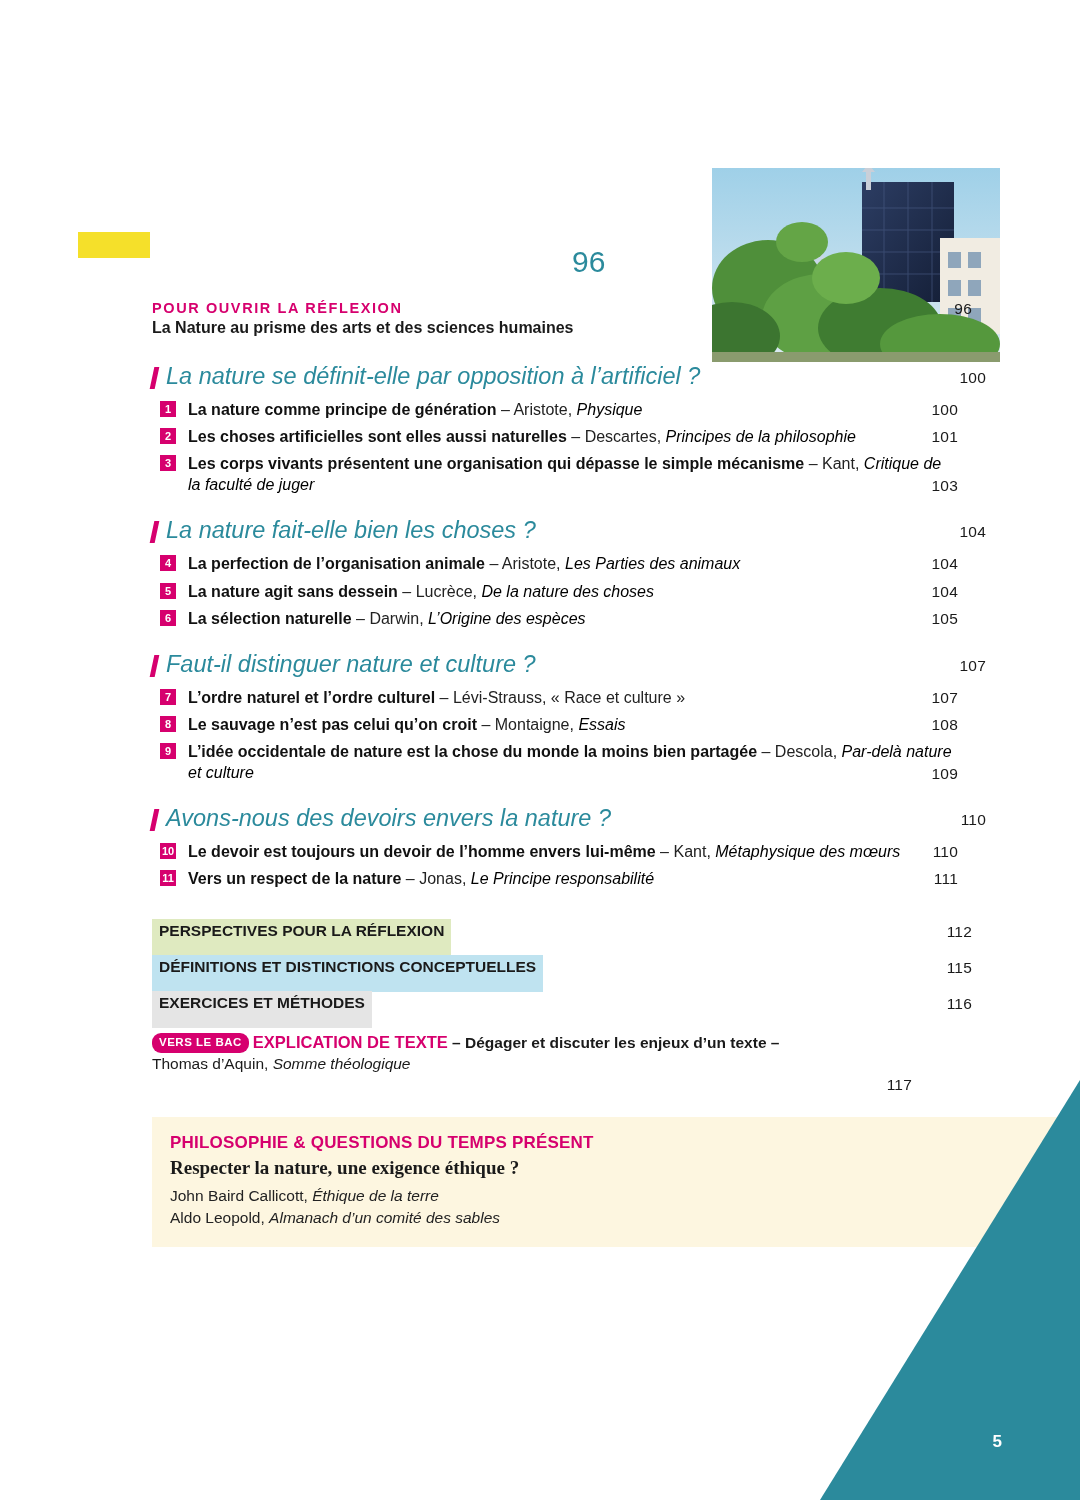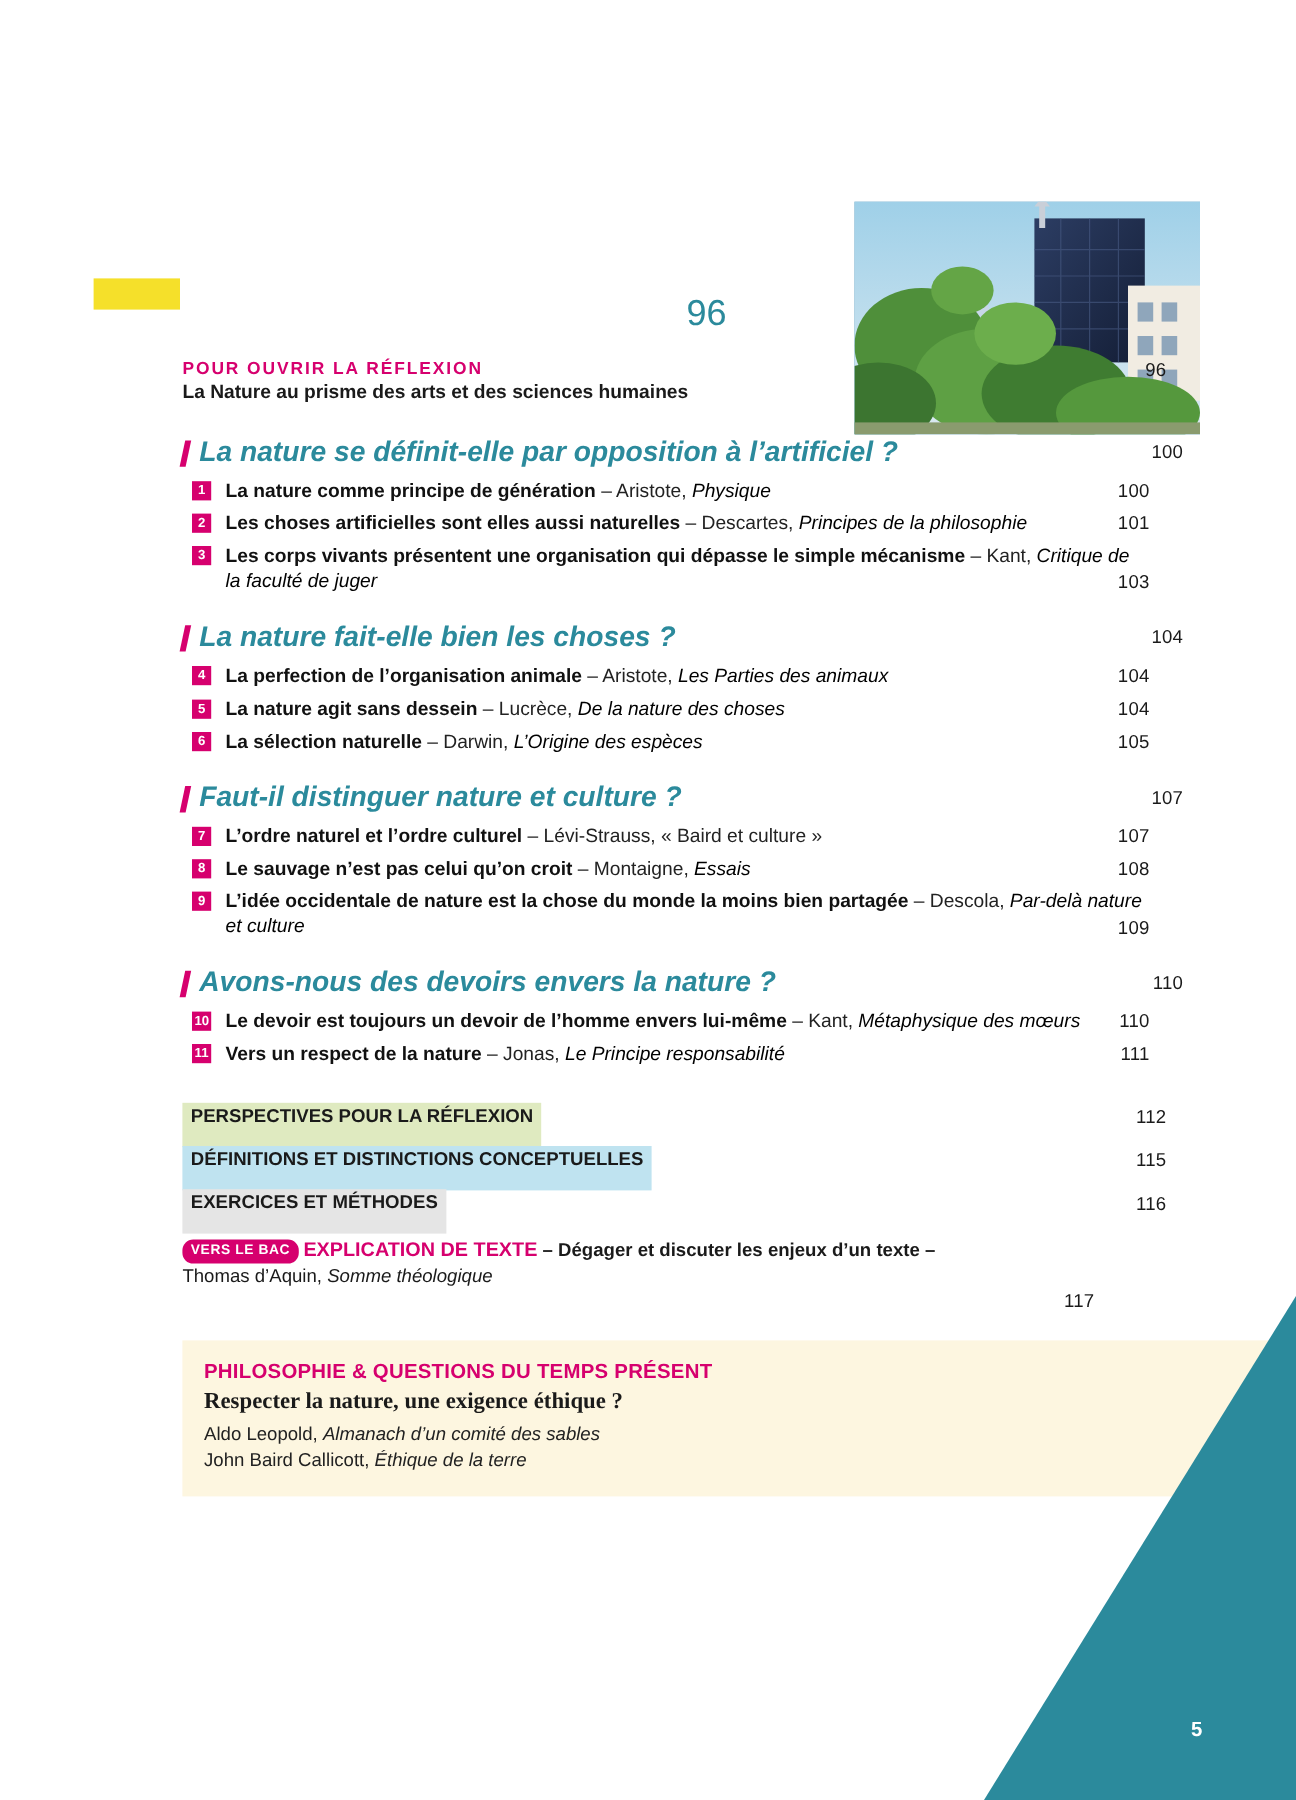--- a/index.html
+++ b/index.html
@@ -135,21 +135,21 @@
     top: 4px;
     width: 5px;
     height: 22px;
     background: #d6006e;
     transform: skewX(-12deg);
   }
   .sec-title {
     display: inline-block;
     font-size: 23.5px;
     font-style: italic;
-    font-weight: 700;
+    font-weight: 400;
     color: #2b8a9c;
     line-height: 1.15;
   }
   .sec-head .pg { top: 6px; }
 
   
   .entry {
     position: relative;
     padding-left: 36px;
     margin-bottom: 6px;
@@ -347,21 +347,21 @@
         <div class="entry two-line"><span class="num">3</span><span class="t">Les corps vivants présentent une organisation qui dépasse le simple mécanisme</span><span class="author"> – </span><span class="author">Kant, </span><span class="work">Critique de la faculté de juger</span><span class="pg">103</span></div>
       </div>
       <div class="section">
         <div class="sec-head row"><span class="sec-title">La nature fait-elle bien les choses ?</span><span class="pg">104</span></div>
         <div class="entry"><span class="num">4</span><span class="t">La perfection de l’organisation animale</span><span class="author"> – </span><span class="author">Aristote, </span><span class="work">Les Parties des animaux</span><span class="pg">104</span></div>
         <div class="entry"><span class="num">5</span><span class="t">La nature agit sans dessein</span><span class="author"> – </span><span class="author">Lucrèce, </span><span class="work">De la nature des choses</span><span class="pg">104</span></div>
         <div class="entry"><span class="num">6</span><span class="t">La sélection naturelle</span><span class="author"> – </span><span class="author">Darwin, </span><span class="work">L’Origine des espèces</span><span class="pg">105</span></div>
       </div>
       <div class="section">
         <div class="sec-head row"><span class="sec-title">Faut-il distinguer nature et culture ?</span><span class="pg">107</span></div>
-        <div class="entry"><span class="num">7</span><span class="t">L’ordre naturel et l’ordre culturel</span><span class="author"> – </span><span class="author">Lévi-Strauss, « Baird et culture »</span><span class="work"></span><span class="pg">107</span></div>
+        <div class="entry"><span class="num">7</span><span class="t">L’ordre naturel et l’ordre culturel</span><span class="author"> – </span><span class="author">Lévi-Strauss, « Race et culture »</span><span class="work"></span><span class="pg">107</span></div>
         <div class="entry"><span class="num">8</span><span class="t">Le sauvage n’est pas celui qu’on croit</span><span class="author"> – </span><span class="author">Montaigne, </span><span class="work">Essais</span><span class="pg">108</span></div>
         <div class="entry two-line"><span class="num">9</span><span class="t">L’idée occidentale de nature est la chose du monde la moins bien partagée</span><span class="author"> – </span><span class="author">Descola, </span><span class="work">Par-delà nature et culture</span><span class="pg">109</span></div>
       </div>
       <div class="section">
         <div class="sec-head row"><span class="sec-title">Avons-nous des devoirs envers la nature ?</span><span class="pg">110</span></div>
         <div class="entry"><span class="num">10</span><span class="t">Le devoir est toujours un devoir de l’homme envers lui-même</span><span class="author"> – </span><span class="author">Kant, </span><span class="work">Métaphysique des mœurs</span><span class="pg">110</span></div>
         <div class="entry"><span class="num">11</span><span class="t">Vers un respect de la nature</span><span class="author"> – </span><span class="author">Jonas, </span><span class="work">Le Principe responsabilité</span><span class="pg">111</span></div>
       </div>
     </div>
 
@@ -374,22 +374,22 @@
   <div class="bac">
     <span class="bac-badge">VERS LE BAC</span><span class="bac-title">EXPLICATION DE TEXTE</span><span class="bac-rest"> – Dégager et discuter les enjeux d’un texte – </span><br>
     <span class="src">Thomas d’Aquin, </span><span class="src"><i>Somme théologique</i></span>
     <span class="pg">117</span>
   </div>
 
   <div class="philo">
     <div class="philo-head">PHILOSOPHIE &amp; QUESTIONS DU TEMPS PRÉSENT</div>
     <div class="philo-sub">Respecter la nature, une exigence éthique ?</div>
     <div id="philo-lines">
+        <div class="philo-line"><span>John Baird Callicott, </span><i>Éthique de la terre</i></div>
         <div class="philo-line"><span>Aldo Leopold, </span><i>Almanach d’un comité des sables</i></div>
-        <div class="philo-line"><span>John Baird Callicott, </span><i>Éthique de la terre</i></div>
       </div>
     <span class="pg">118</span>
   </div>
 
 </div>
 
 <div class="corner-teal-inner"></div>
 <div class="page-number">5</div>
 
 </body></html>

